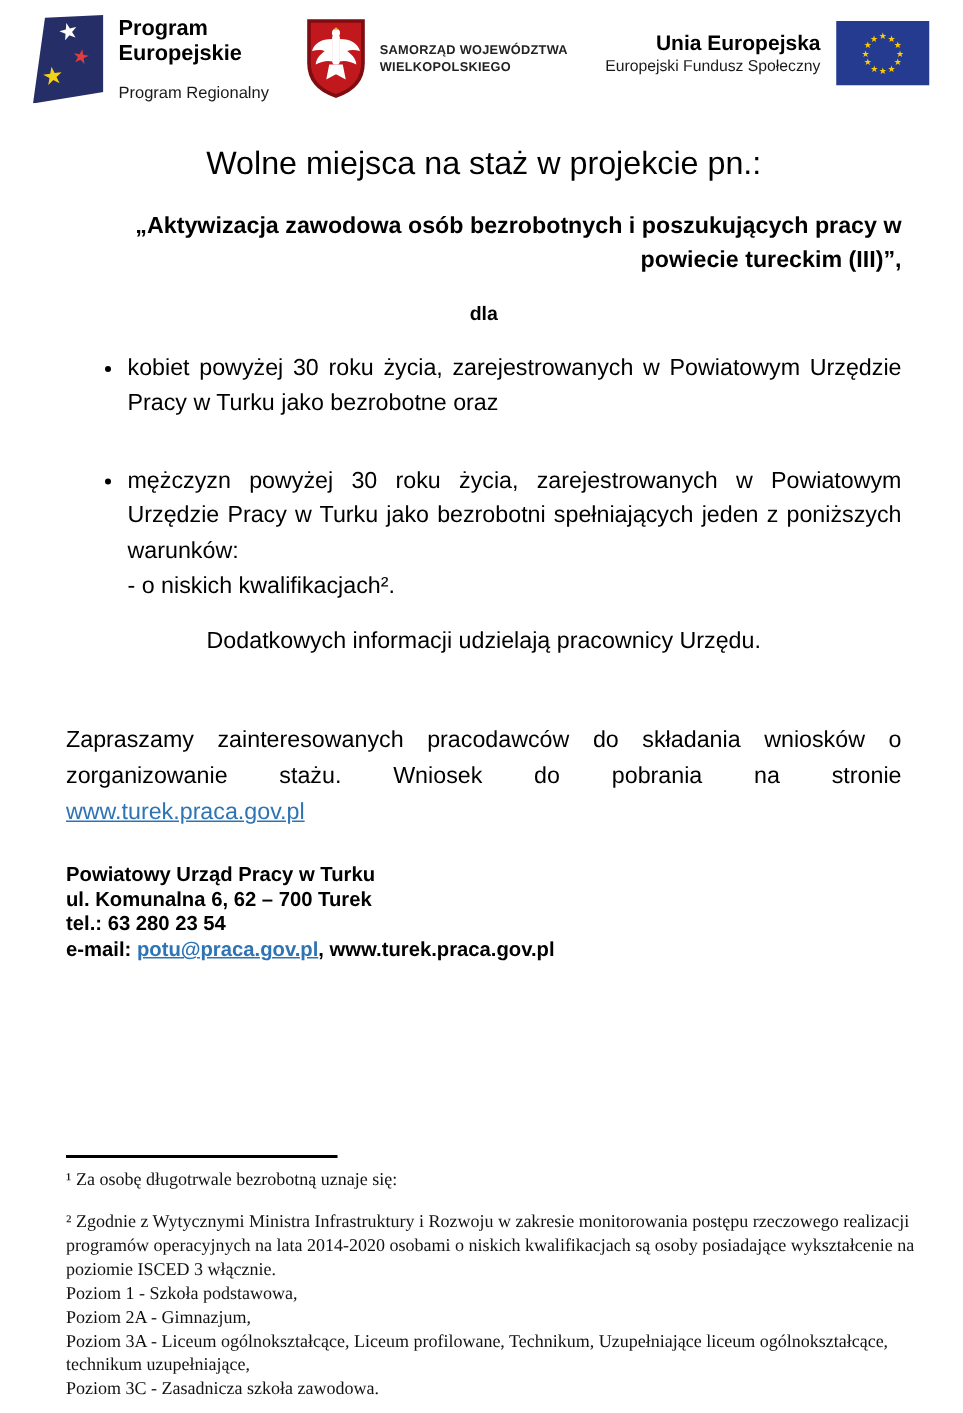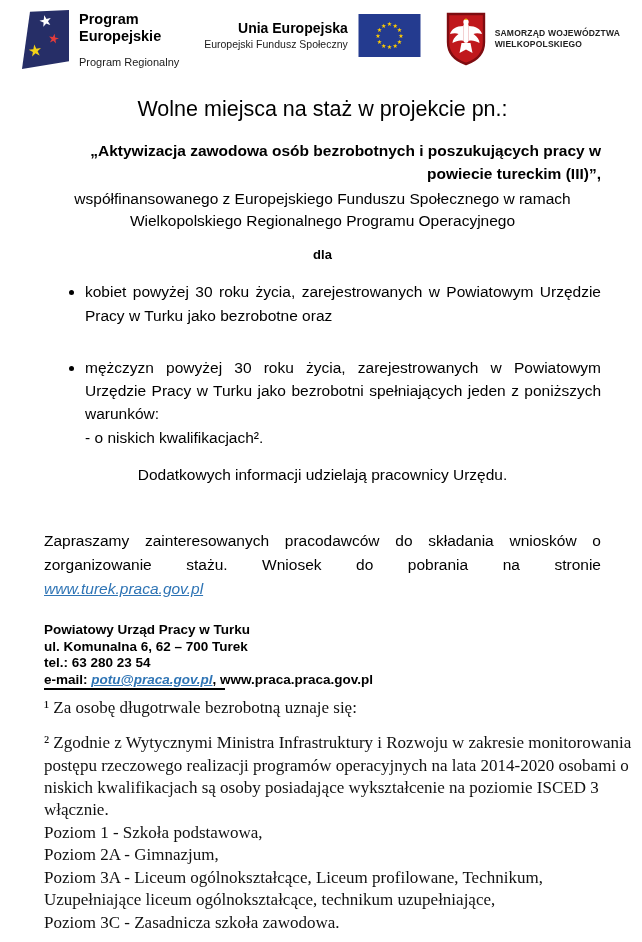--- a/index.html
+++ b/index.html
@@ -39,47 +39,65 @@
   .cofin     { text-align:center; font-size:15.5px; margin-top:2px; line-height:1.45; }
   .for-label { text-align:center; font-size:13px; font-weight:bold; margin-top:15px; }
   ul.bullets { margin:18px 0 0 0; padding-left:41px; }
   ul.bullets li { text-align:justify; line-height:1.5; }
   ul.bullets li + li { margin-top:29px; }
   .b { font-weight:normal; }
   .sub-line { text-align:left; }
   .info-line { text-align:center; margin-top:14px; line-height:1.5; }
   .invite { margin-top:43px; }
   .invite-par { text-align:justify; text-align-last:justify; line-height:1.55; }
-  .link { color:#2e74b5; text-decoration:underline; cursor:pointer;font-style:italic; }
+  .link { color:#2e74b5; text-decoration:underline; cursor:pointer; }
   .link-line { line-height:1.55; }
   .contact { margin-top:21px; font-size:13.5px; font-weight:bold; line-height:1.23; }
   
   .footnotes { position:absolute; left:44px; right:0; bottom:8px;
                font-family:"Liberation Serif","DejaVu Serif",serif;
-               font-size:17px; line-height:1.32; color:#111; }
+               font-size:12px; line-height:1.32; color:#111; }
   .fn-rule { width:181px; border-top:2px solid #000; margin-bottom:7px; }
   .fn-gap { height:13px; }
 </style>
 </head>
 <body>
 
 <div class="page">
 
   <div class="logos">
 
     <div class="logo-block">
       <div class="fe-flag">
         <span class="fe-star w">★</span>
         <span class="fe-star r">★</span>
         <span class="fe-star y">★</span>
       </div>
       <div class="fe-text">
         <div class="fe-name">Program</div>
         <div class="fe-name">Europejskie</div>
         <div class="fe-sub">Program Regionalny</div>
+      </div>
+    </div>
+
+    <div class="logo-block herb-block">
+      <svg width="40" height="54" viewBox="0 0 40 54" aria-hidden="true">
+        <path d="M2 2 H38 V30 Q38 46 20 52 Q2 46 2 30 Z" fill="#c0181c" stroke="#7e0c10" stroke-width="2.4"></path>
+        <g fill="#ffffff">
+          <circle cx="20" cy="10" r="2.7"></circle>
+          <rect x="17.4" y="11" width="5.2" height="20" rx="2.4"></rect>
+          <path d="M17.5 14 C10 14 5.5 17 4 22 C7.5 21 10.5 21 12.5 22 C8.5 25 6.5 28 6.5 31 C10.5 29 14 28 17.5 29 Z"></path>
+          <path d="M22.5 14 C30 14 34.5 17 36 22 C32.5 21 29.5 21 27.5 22 C31.5 25 33.5 28 33.5 31 C29.5 29 26 28 22.5 29 Z"></path>
+          <path d="M15.5 31 L24.5 31 L26.5 41 L20 37.5 L13.5 41 Z"></path>
+        </g>
+        <polygon points="20,6.2 22,8 18,8" fill="#f0c020"></polygon>
+      </svg>
+      <div class="herb-text">
+        <div>SAMORZĄD WOJEWÓDZTWA</div>
+        <div>WIELKOPOLSKIEGO</div>
       </div>
     </div>
 
     <div class="logo-block eu-block">
       <div class="eu-text">
         <div class="eu-name">Unia Europejska</div>
         <div class="eu-sub">Europejski Fundusz Społeczny</div>
       </div>
       <svg class="eu-flag-svg" width="63" height="43" viewBox="0 0 62 43" aria-hidden="true">
         <rect x="0" y="0" width="62" height="43" fill="#243b8f"></rect>
@@ -93,48 +111,29 @@
             <text x="31.0" y="35.3" text-anchor="middle">★</text>
             <text x="25.3" y="33.8" text-anchor="middle">★</text>
             <text x="21.0" y="29.6" text-anchor="middle">★</text>
             <text x="19.5" y="23.8" text-anchor="middle">★</text>
             <text x="21.0" y="18.1" text-anchor="middle">★</text>
             <text x="25.2" y="13.8" text-anchor="middle">★</text>
           </g>
       </svg>
     </div>
 
-    <div class="logo-block herb-block">
-      <svg width="40" height="54" viewBox="0 0 40 54" aria-hidden="true">
-        <path d="M2 2 H38 V30 Q38 46 20 52 Q2 46 2 30 Z" fill="#c0181c" stroke="#7e0c10" stroke-width="2.4"></path>
-        <g fill="#ffffff">
-          <circle cx="20" cy="10" r="2.7"></circle>
-          <rect x="17.4" y="11" width="5.2" height="20" rx="2.4"></rect>
-          <path d="M17.5 14 C10 14 5.5 17 4 22 C7.5 21 10.5 21 12.5 22 C8.5 25 6.5 28 6.5 31 C10.5 29 14 28 17.5 29 Z"></path>
-          <path d="M22.5 14 C30 14 34.5 17 36 22 C32.5 21 29.5 21 27.5 22 C31.5 25 33.5 28 33.5 31 C29.5 29 26 28 22.5 29 Z"></path>
-          <path d="M15.5 31 L24.5 31 L26.5 41 L20 37.5 L13.5 41 Z"></path>
-        </g>
-        <polygon points="20,6.2 22,8 18,8" fill="#f0c020"></polygon>
-      </svg>
-      <div class="herb-text">
-        <div>SAMORZĄD WOJEWÓDZTWA</div>
-        <div>WIELKOPOLSKIEGO</div>
-      </div>
-    </div>
-
   </div>
 
   <div class="content">
 
 
     <div class="subtitle">Wolne miejsca na staż w projekcie pn.:</div>
 
     <div class="ptitle">„Aktywizacja zawodowa osób bezrobotnych i poszukujących pracy w powiecie tureckim (III)”,</div>
 
-    <div class="cofin">współfinansowanego z Europejskiego Funduszu Społecznego w ramach Wielkopolskiego Regionalnego Programu Operacyjnego</div>
 
     <div class="for-label">dla</div>
 
     <ul class="bullets">
       <li>
         <span class="b">kobiet</span><span> powyżej 30 roku życia, zarejestrowanych w Powiatowym Urzędzie Pracy w Turku jako bezrobotne oraz</span>
       </li>
       <li>
         <span class="b">mężczyzn</span><span> powyżej 30 roku życia, zarejestrowanych w Powiatowym Urzędzie Pracy w Turku jako bezrobotni spełniających jeden z poniższych warunków:</span>
         <div class="sub-line">- o niskich kwalifikacjach².</div>
@@ -150,21 +149,21 @@
       <div class="link-line">
         <a class="link">www.turek.praca.gov.pl</a>
       </div>
     </div>
 
     <div class="contact">
       <div>Powiatowy Urząd Pracy w Turku</div>
       <div>ul. Komunalna 6, 62 – 700 Turek</div>
       <div>tel.: 63 280 23 54</div>
       <div>
-        <span>e-mail: </span><a class="link">potu@praca.gov.pl</a><span>, www.praca.praca.gov.pl</span>
+        <span>e-mail: </span><a class="link">potu@praca.gov.pl</a><span>, www.turek.praca.gov.pl</span>
       </div>
     </div>
 
   </div>
 
   <div class="footnotes">
     <div class="fn-rule"></div>
     <div>¹ Za osobę długotrwale bezrobotną uznaje się:</div>
     <div class="fn-gap"></div>
     <div>² Zgodnie z Wytycznymi Ministra Infrastruktury i Rozwoju w zakresie monitorowania postępu rzeczowego realizacji programów operacyjnych na lata 2014-2020 osobami o niskich kwalifikacjach są osoby posiadające wykształcenie na poziomie ISCED 3 włącznie.</div>

